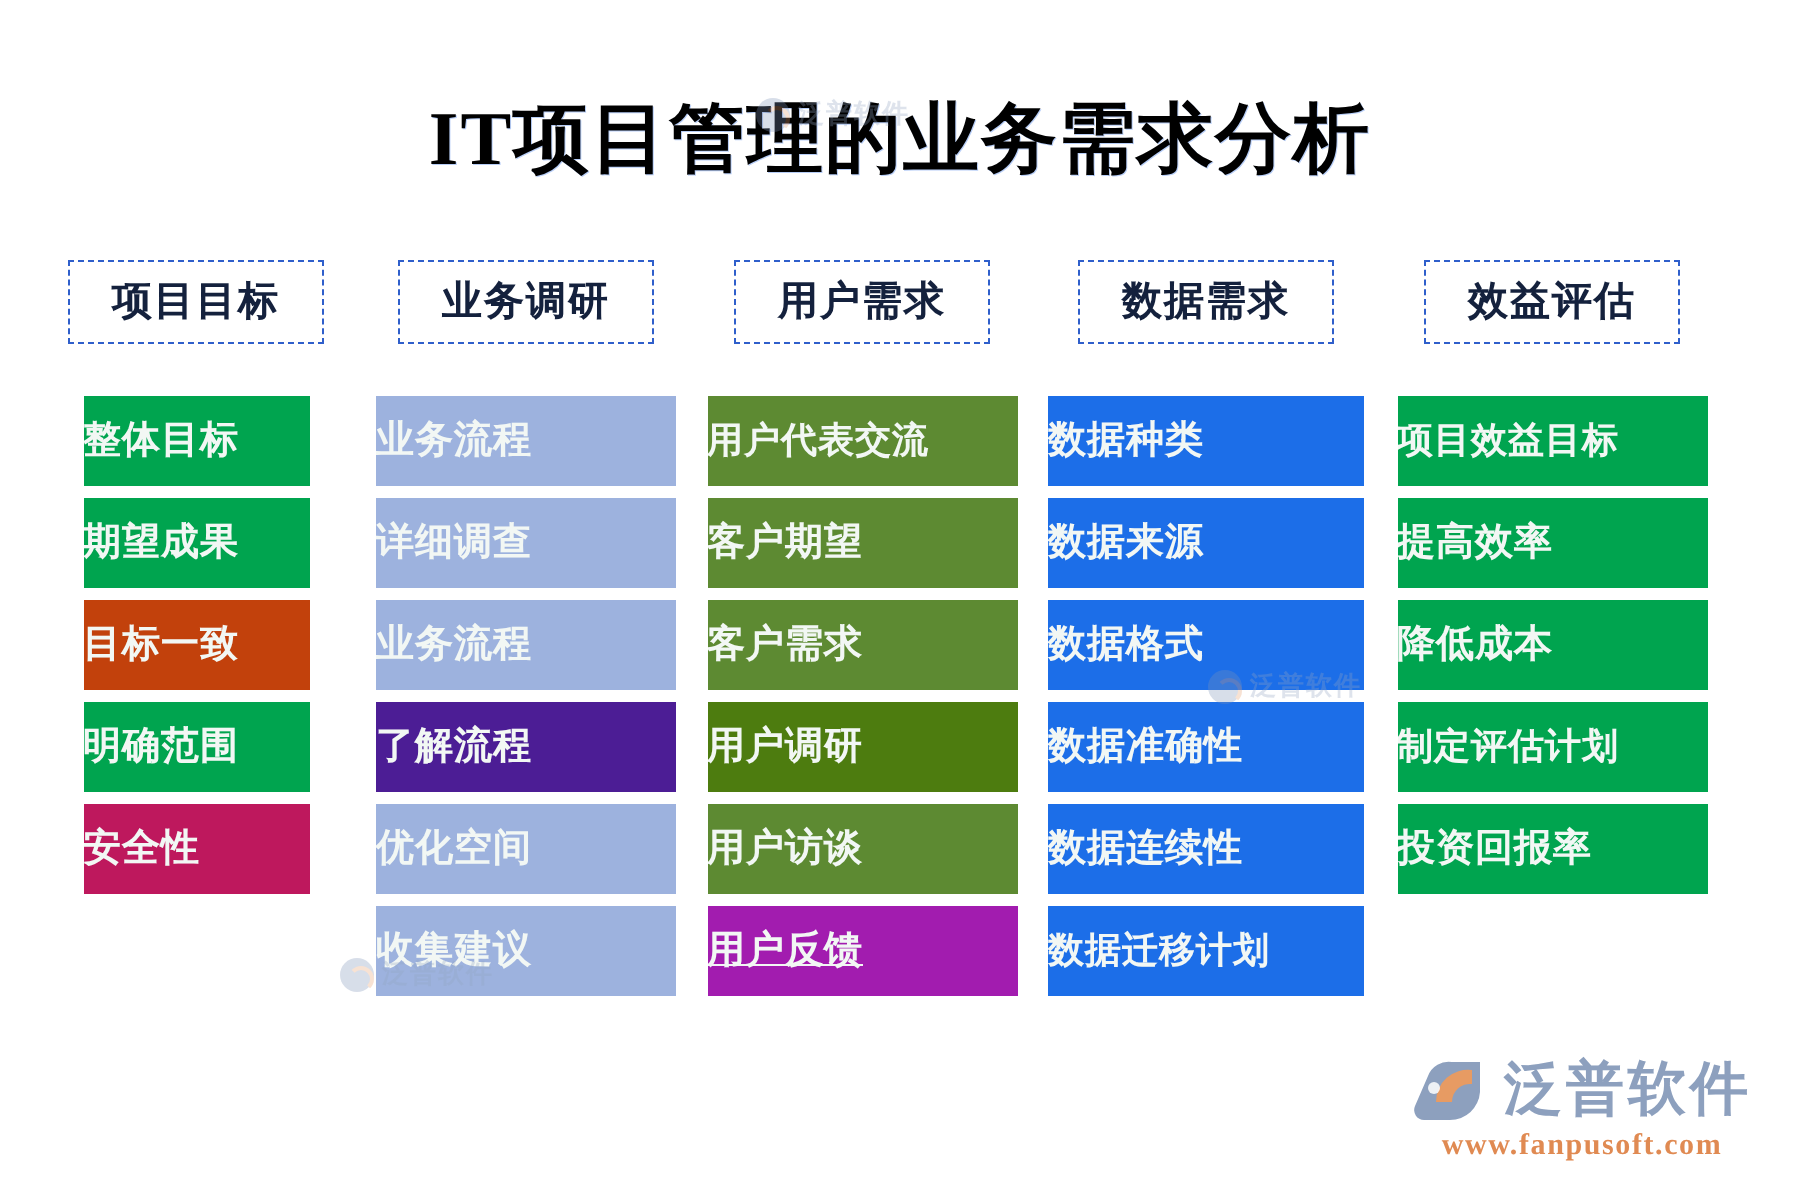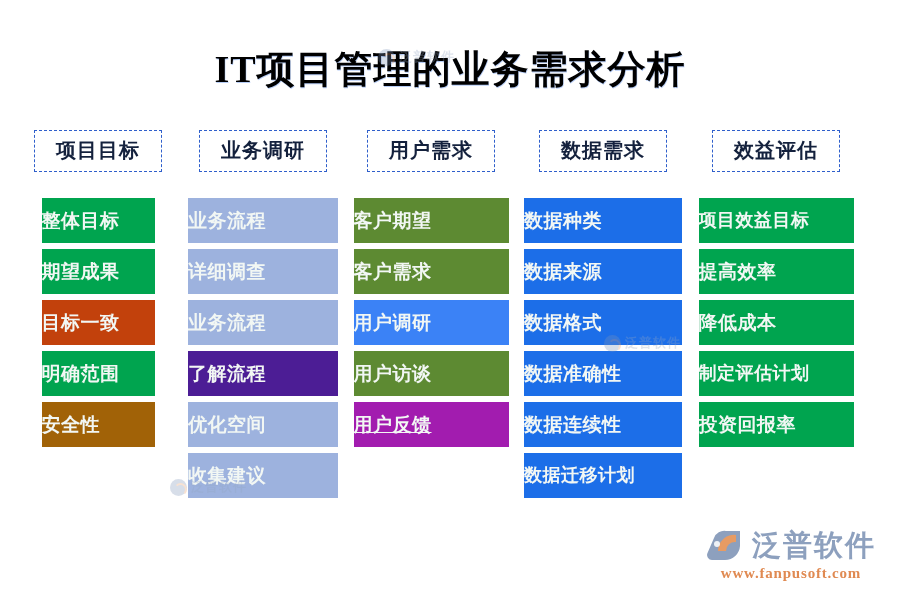--- a/index.html
+++ b/index.html
@@ -192,40 +192,41 @@
   <div id="title">IT项目管理的业务需求分析</div>
 
   <div id="columns">
       <div class="column col-0">
         <div class="col-head">项目目标</div>
         <div class="cells">
           <div class="cell" style="background: rgb(0, 164, 79);">整体目标</div>
           <div class="cell" style="background: rgb(0, 164, 79);">期望成果</div>
           <div class="cell" style="background: #c2410c;">目标一致</div>
           <div class="cell" style="background: rgb(0, 164, 79);">明确范围</div>
-          <div class="cell" style="background: #a16207;">安全性</div>
+          <div class="cell" style="background: #be185d;">安全性</div>
         </div>
       </div>
       <div class="column col-1">
         <div class="col-head">业务调研</div>
         <div class="cells">
           <div class="cell" style="background: rgb(157, 178, 222);">业务流程</div>
           <div class="cell" style="background: rgb(157, 178, 222);">详细调查</div>
           <div class="cell" style="background: rgb(157, 178, 222);">业务流程</div>
           <div class="cell" style="background: #4c1d95;">了解流程</div>
           <div class="cell" style="background: rgb(157, 178, 222);">优化空间</div>
           <div class="cell" style="background: rgb(157, 178, 222);">收集建议</div>
         </div>
       </div>
       <div class="column col-2">
         <div class="col-head">用户需求</div>
         <div class="cells">
+          <div class="cell narrow-text" style="background: rgb(93, 138, 50);">用户代表交流</div>
           <div class="cell" style="background: rgb(93, 138, 50);">客户期望</div>
           <div class="cell" style="background: rgb(93, 138, 50);">客户需求</div>
-          <div class="cell" style="background: #3b82f6;">用户调研</div>
+          <div class="cell" style="background: #4d7c0f;">用户调研</div>
           <div class="cell" style="background: rgb(93, 138, 50);">用户访谈</div>
           <div class="cell" style="background: #a21caf; text-decoration: underline;">用户反馈</div>
         </div>
       </div>
       <div class="column col-3">
         <div class="col-head">数据需求</div>
         <div class="cells">
           <div class="cell" style="background: rgb(28, 110, 232);">数据种类</div>
           <div class="cell" style="background: rgb(28, 110, 232);">数据来源</div>
           <div class="cell" style="background: rgb(28, 110, 232);">数据格式</div>

